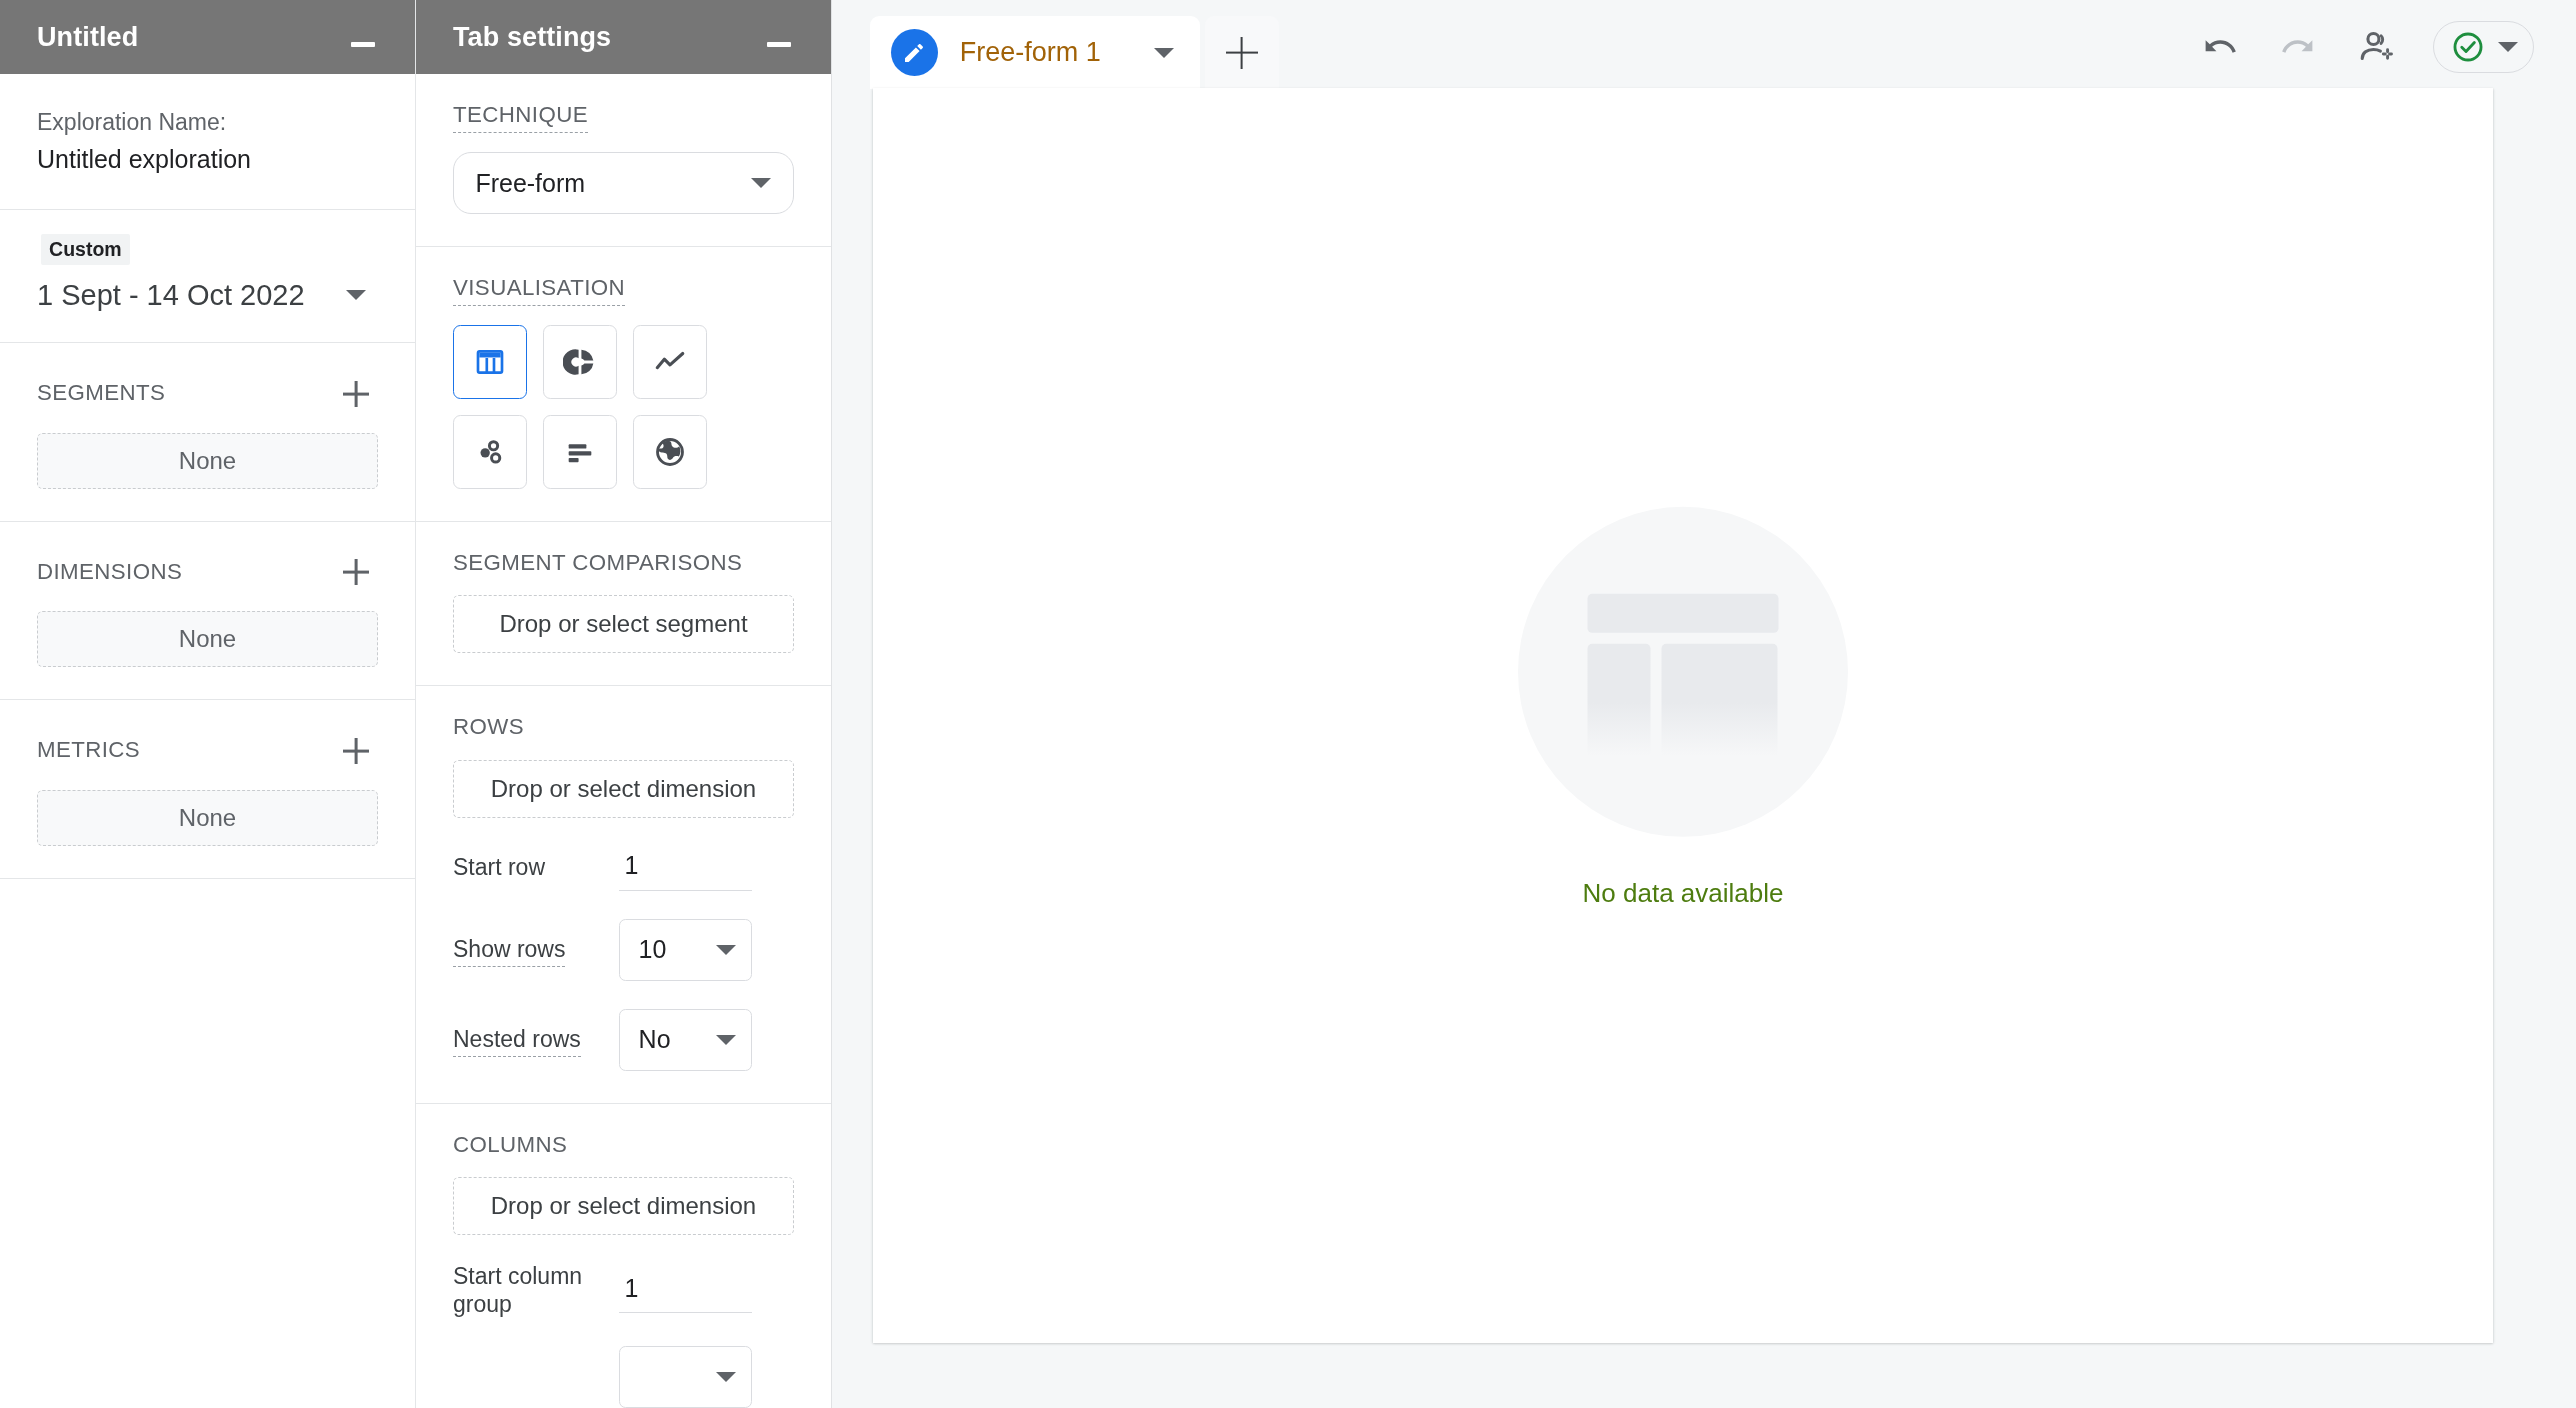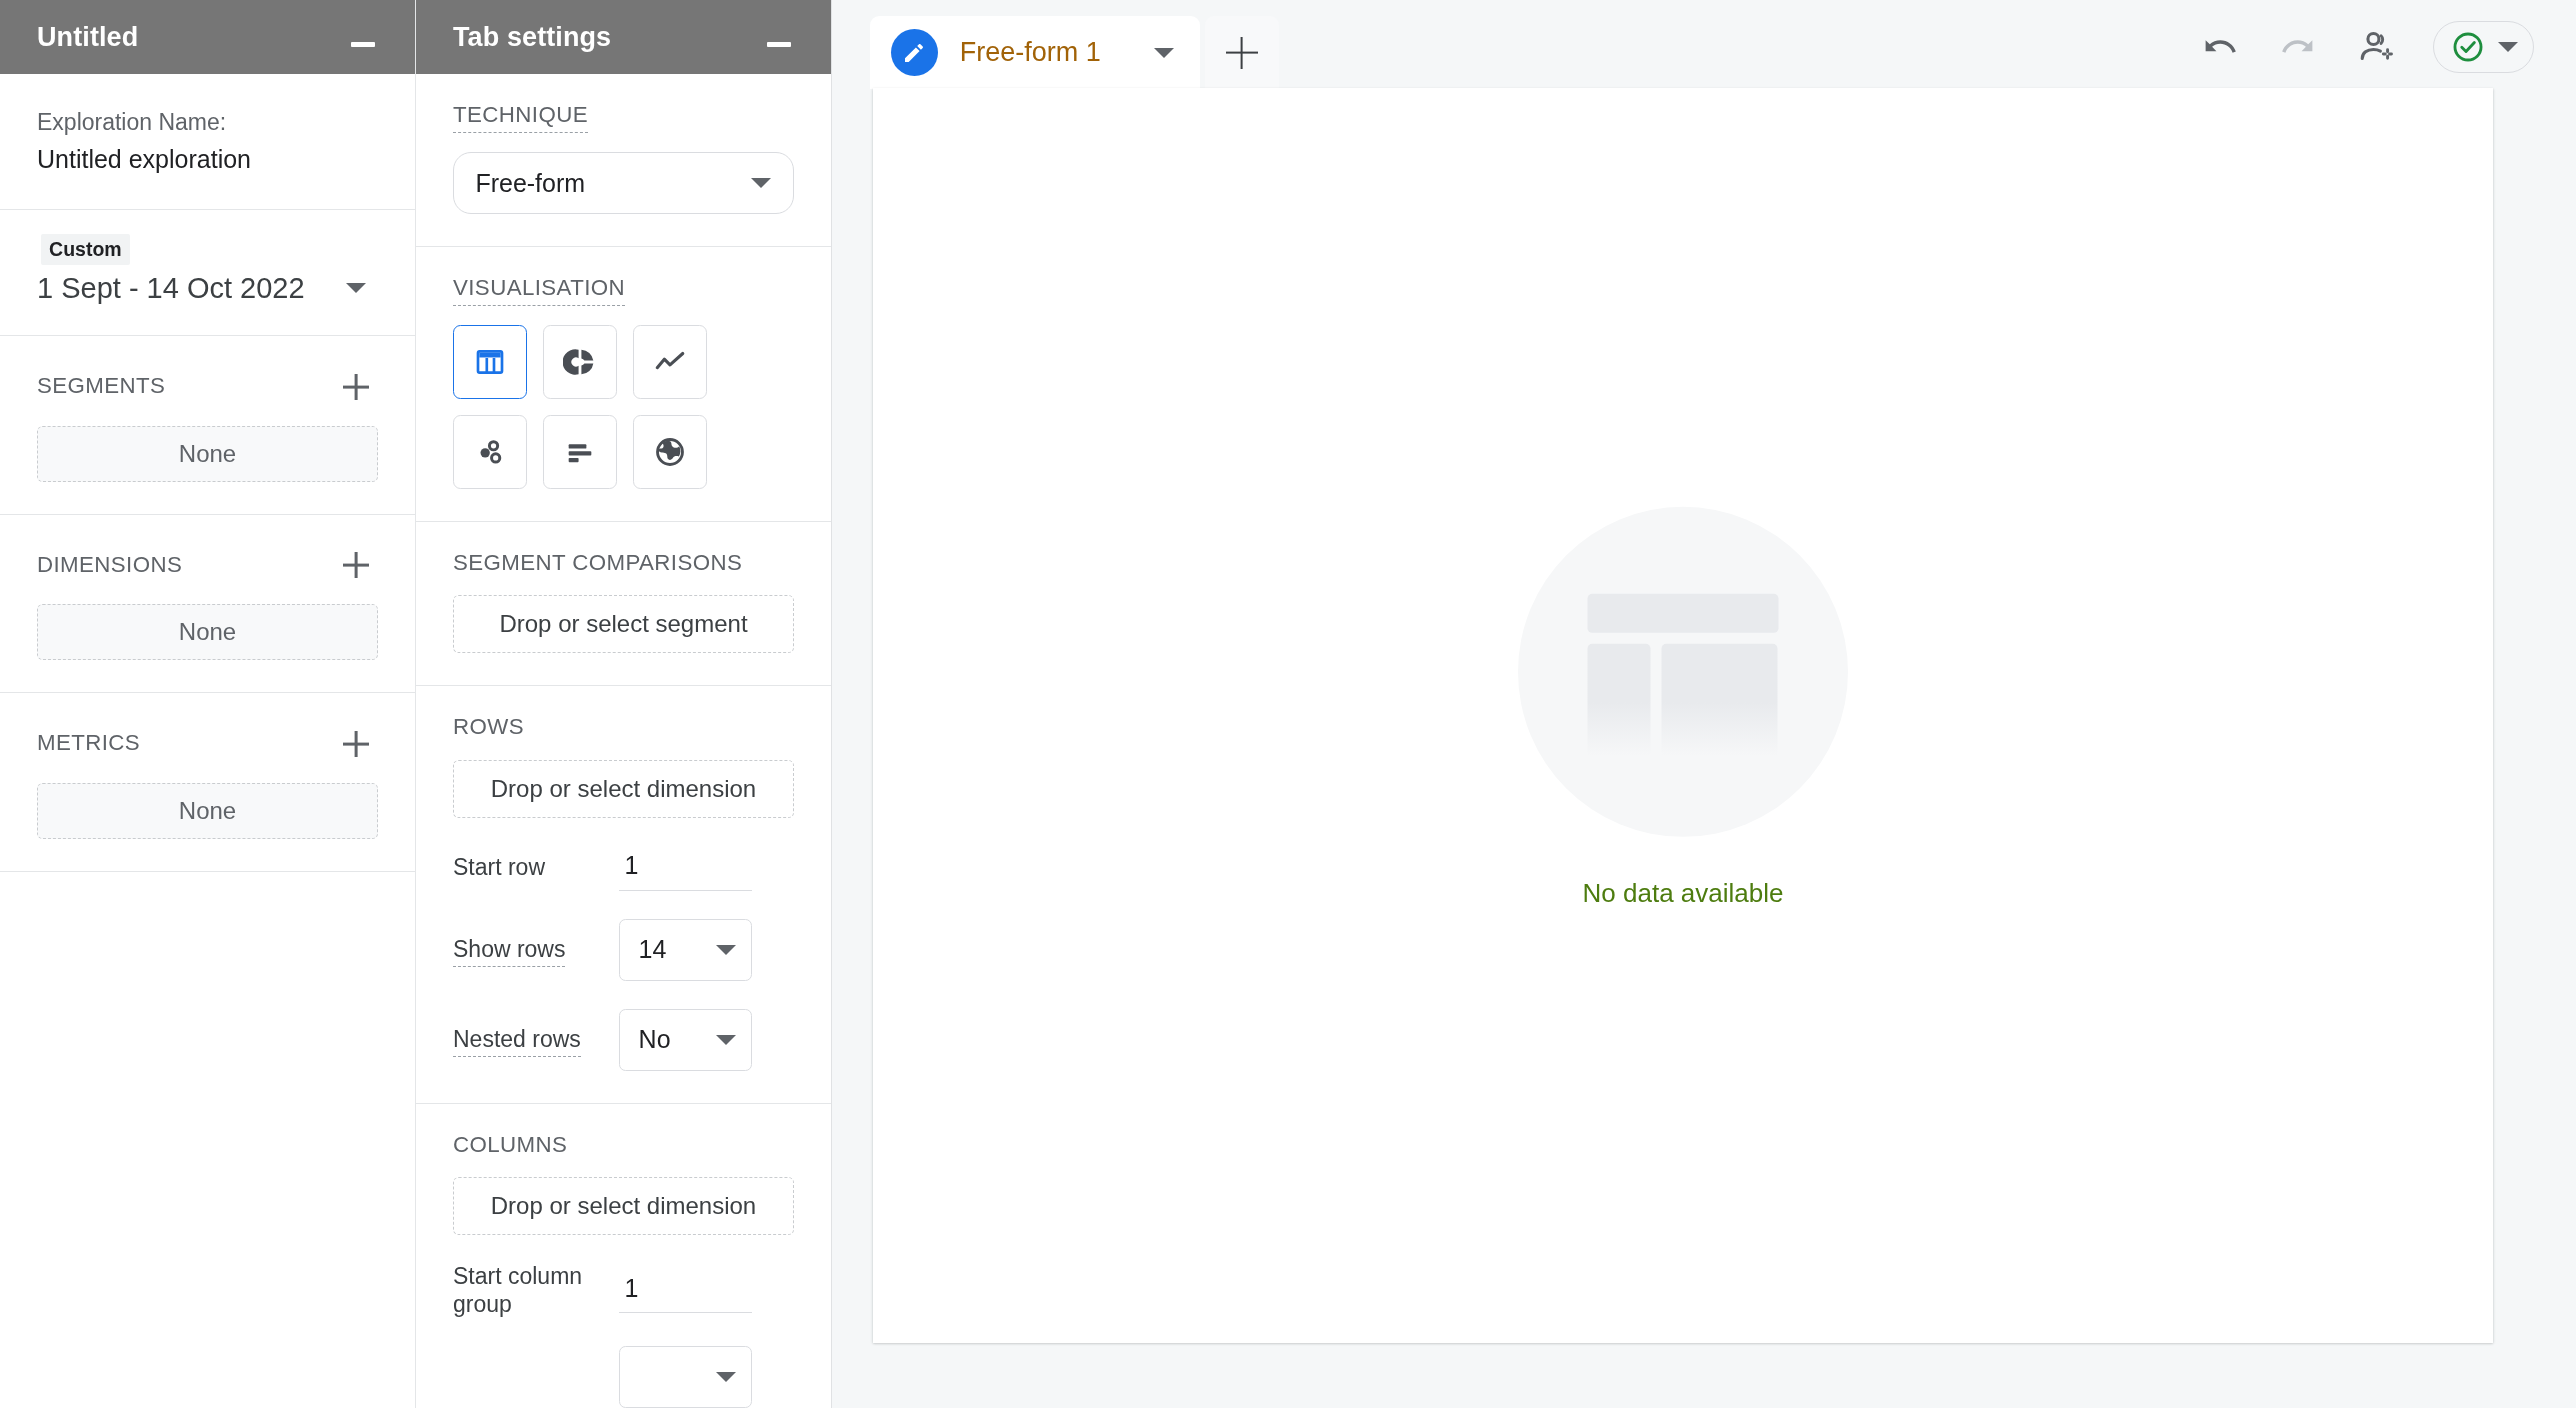--- a/index.html
+++ b/index.html
@@ -96,21 +96,21 @@
   }
   .custom-badge {
     display: inline-block;
     background: #f1f3f4;
     color: #202124;
     font-size: 19.5px;
     font-weight: bold;
     padding: 2.8px 8.4px 3.7px 8.4px;
     border-radius: 1.9px;
     line-height: 1.25;
-    margin-bottom: 5px;
+    margin-bottom: 12px;
     margin-left: 3.7px;
   }
   .date-range-row {
     display: flex;
     align-items: center;
     justify-content: space-between;
   }
   .date-range {
     font-size: 29px;
     color: #3c4043;
@@ -569,21 +569,21 @@
         <div class="field-row">
           <span class="field-label">Start row</span>
           <input class="text-input" type="text" value="1" style="">
         </div>
 
         <div class="field-row">
           <span class="label-slot">
             <span class="field-label dashed">Show rows</span>
           </span>
           <div class="mini-select">
-            <span>14</span>
+            <span>10</span>
             <span class="caret-down"></span>
           </div>
         </div>
 
         <div class="field-row">
           <span class="label-slot">
             <span class="field-label dashed">Nested rows</span>
           </span>
           <div class="mini-select">
             <span>No</span>

